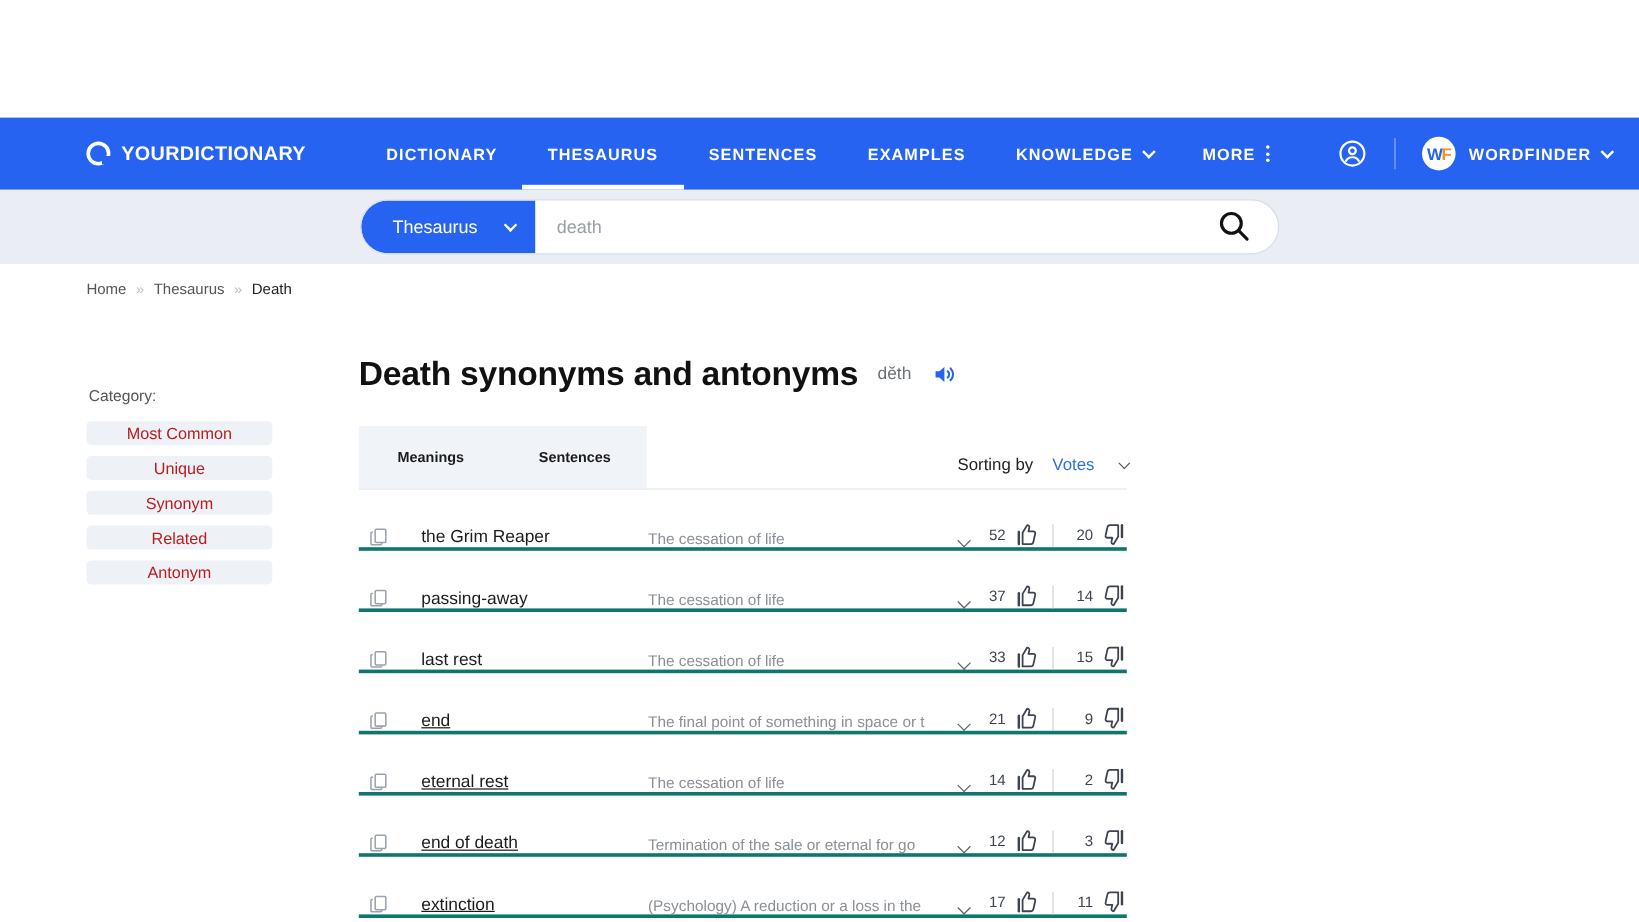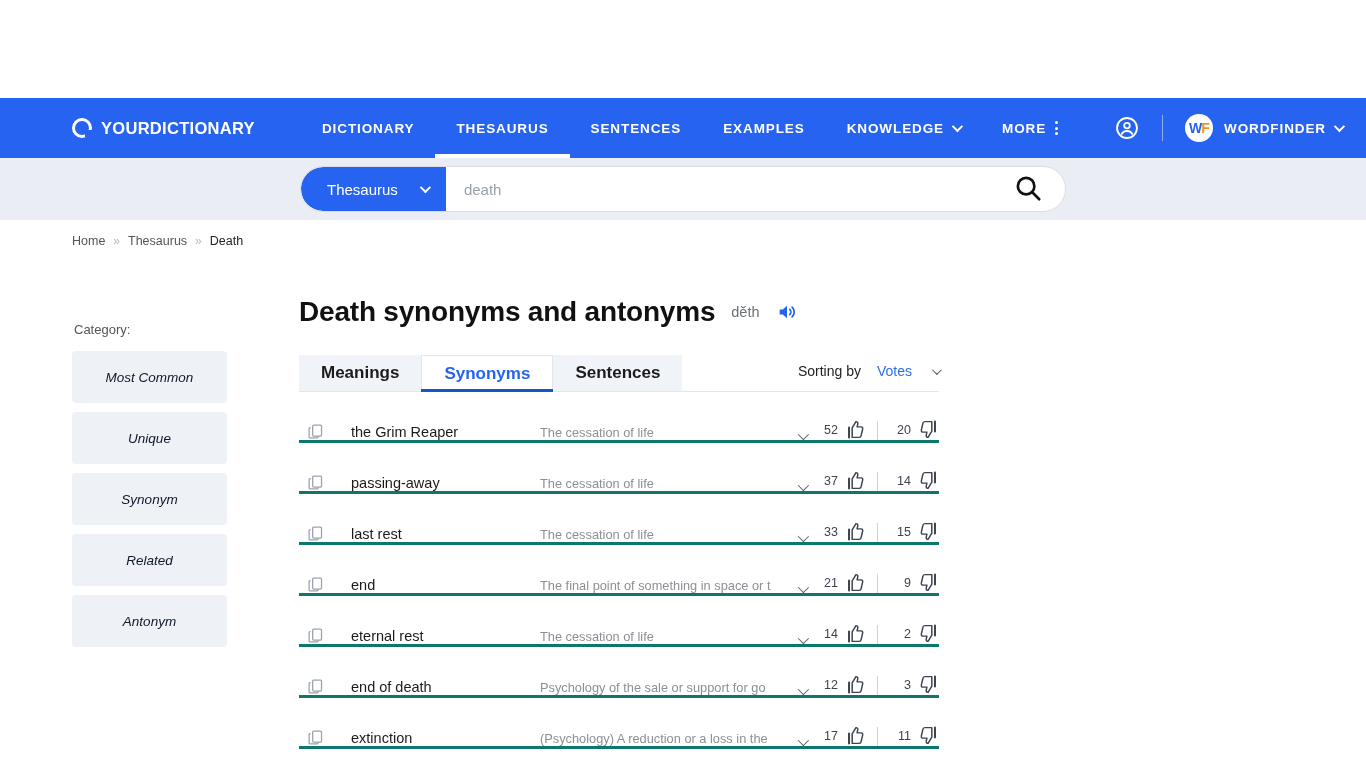--- a/index.html
+++ b/index.html
@@ -101,41 +101,41 @@
   }
   .bc-link{ color:#555; }
   .bc-sep{ color:#b6bcc4; font-size:12px; }
   .bc-current{ color:#222; }
 
   
   .content{ display:flex; padding-left:72px; }
   .sidebar{ width:155px; padding-top:74px; flex:none; }
   .cat-label{ font-size:13px; color:#555; margin-bottom:14px; padding-left:2px;}
   .cat-btn{
-    width:155px; height:52px; background:#eef2f7; border:none;
-    border-radius:4px; margin-bottom:9px; font-size:13.5px; color:#0f172a;
+    width:155px; height:20px; background:#eef2f7; border:none;
+    border-radius:4px; margin-bottom:9px; font-size:13.5px; color:#b91c1c;
     font-family:"Liberation Sans", sans-serif; cursor:pointer;
-    display:flex;align-items:center;justify-content:center;font-style:italic;
+    display:flex;align-items:center;justify-content:center;
   }
 
   .main{ width:640px; margin-left:72px; padding-top:48px; }
   .page-title-row{ display:flex; align-items:center; gap:16px; }
   .page-title{ font-size:28px; font-weight:bold; color:#111; letter-spacing:-.2px;}
   .pron{ font-size:14.5px; color:#6b7077; }
   .speaker{ display:flex; align-items:center; }
 
   
   .tabs-row{
     display:flex; align-items:flex-end; margin-top:27px;
     border-bottom:1px solid #e3e7ed; position:relative;
   }
   .tab{
-    height:36px; min-width:120px; padding:12px 22px;
+    height:52px; min-width:120px; padding:12px 22px;
     display:flex;align-items:center;justify-content:center;
-    background:#f0f3f7; color:#1b1b1b; font-size:17px; font-weight:bold;
+    background:#f0f3f7; color:#1b1b1b; font-size:12px; font-weight:bold;
     border:none; font-family:"Liberation Sans", sans-serif; cursor:pointer;
     position:relative;
   }
   .tab.active{
     background:#ffffff; color:#2563f0;
     border:1px solid #e3e7ed; border-bottom:none;
   }
   .tab.active::after{
     content:""; position:absolute; left:-1px; right:-1px; bottom:-1px;
     height:3px; background:#1456c4;
@@ -153,21 +153,21 @@
   
   .syn-row{
     display:flex; align-items:flex-end; height:51px;
     border-bottom:3px solid #0f766e;
   }
   .copy-icon{ width:22px; flex:none; display:flex; align-items:center; margin-left:8px;}
   .syn-term{
     width:185px; flex:none; font-size:14.5px; color:#1b1b1b; margin-left:22px;
     white-space:nowrap; overflow:hidden;
   }
-  .syn-term.link{ }
+  .syn-term.link{ text-decoration:underline; }
   .syn-def{
     flex:1; font-size:12.8px; color:#8b9096; white-space:nowrap;
     overflow:hidden; text-overflow:clip; margin-left:4px; padding-right:6px;
   }
   .row-caret{
     width:28px; flex:none; display:flex;align-items:center;justify-content:center;
   }
   .row-caret i{
     width:8px;height:8px;border-right:1.7px solid #5a6270;border-bottom:1.7px solid #5a6270;
     transform:rotate(45deg) translateY(-2px);display:inline-block;
@@ -292,23 +292,20 @@
             <path d="M15 9.1a4 4 0 0 1 0 5.8" fill="none" stroke="#2563f0" stroke-width="1.9" stroke-linecap="round"></path>
             <path d="M17.6 6.6a7.6 7.6 0 0 1 0 10.8" fill="none" stroke="#2563f0" stroke-width="1.9" stroke-linecap="round"></path>
           </svg>
         </span>
       </div>
 
       <div class="tabs-row">
         <button class="tab">
           <span>Meanings</span>
         </button>
-        <button class="tab active">
-          <span>Synonyms</span>
-        </button>
         <button class="tab">
           <span>Sentences</span>
         </button>
         <div class="sort-wrap">
           <span>Sorting by</span>
           <span class="sort-value">Votes</span>
           <span class="sort-caret"></span>
         </div>
       </div>
 
@@ -479,21 +476,21 @@
   </div>
 
   <div class="syn-row">
     <span class="copy-icon">
       <svg width="17" height="17" viewBox="0 0 24 24" fill="none" stroke="#9aa2ad" stroke-width="1.8">
         <rect x="8" y="3" width="12.5" height="15.5" rx="1.4"></rect>
         <path d="M5.2 6.5H4.1A1.1 1.1 0 0 0 3 7.6v12.3A1.1 1.1 0 0 0 4.1 21h10.4a1.1 1.1 0 0 0 1.1-1.1v-1.1"></path>
       </svg>
     </span>
     <span class="syn-term link">end of death</span>
-    <span class="syn-def">Psychology of the sale or support for go</span>
+    <span class="syn-def">Termination of the sale or eternal for go</span>
     <span class="row-caret">
               <i></i>
             </span>
     <span class="vote-group">
       <span class="vote-count">12</span>
       <span class="vote-icon">
         <svg width="21" height="21" viewBox="0 0 24 24" fill="none" stroke="#3d4450" stroke-width="1.7" stroke-linejoin="round">
           <path d="M8.2 21V10.2l4.3-7.2c1.5 0 2.4 1 2.1 2.5l-.8 3.5h4.6c1.3 0 2.1 1 1.8 2.2l-1.7 7.6c-.2 1.2-1 2.2-2.3 2.2z"></path>
           <line x1="4.6" y1="9.6" x2="4.6" y2="21" stroke-linecap="round" stroke-width="2.3"></line>
         </svg>

